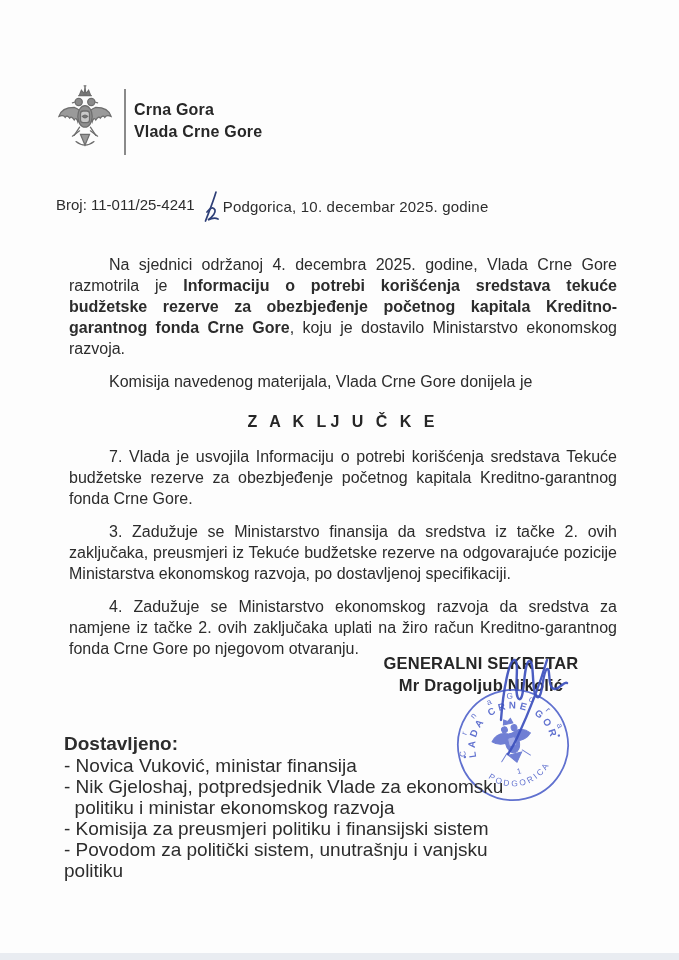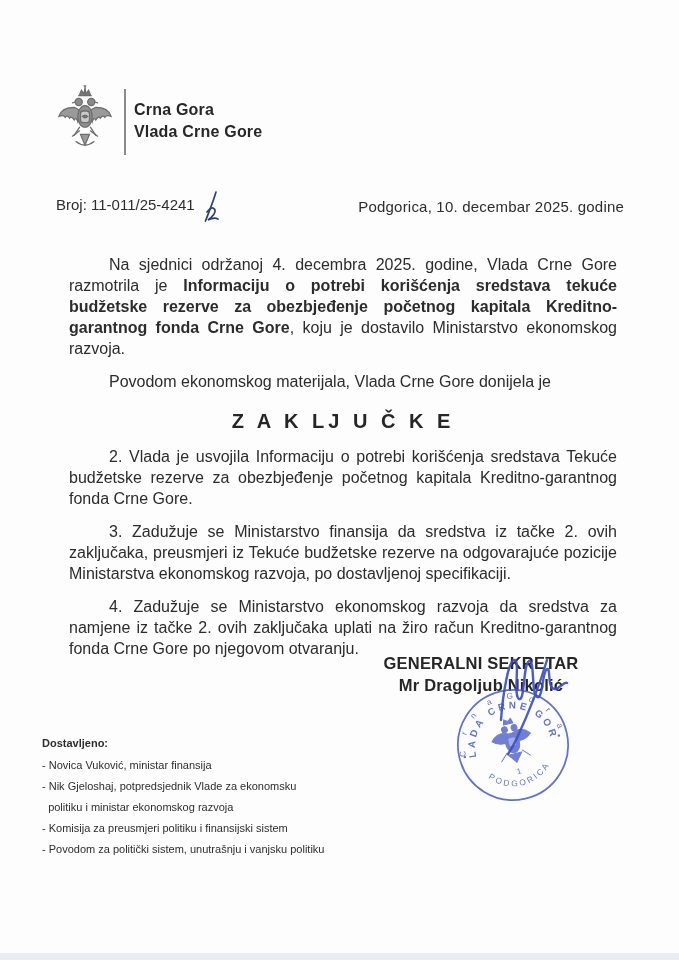--- a/index.html
+++ b/index.html
@@ -32,35 +32,35 @@
   }
   .header-lines{padding-top:1px;}
   .header-lines div{
     font-size:16px;font-weight:bold;line-height:22px;
     letter-spacing:.2px;color:#272727;
   }
 
   
   .meta-row{
     position:absolute;left:56px;top:196px;width:568px;
-    display:flex;justify-content:space-between;align-items:flex-start;
+    display:flex;justify-content:flex-start;align-items:flex-start;
     font-size:15px;color:#2d2d2d;
   }
   .doc-number{display:flex;align-items:flex-start;}
   .handwritten-suffix{margin-left:2px;margin-top:-6px;}
   .place-date{padding-top:2px;letter-spacing:.2px;}
 
   
   .body-text{
     position:absolute;left:57px;top:242px;width:572px;
     font-size:16px;line-height:21px;color:#2c2c2c;
   }
   .body-text p{margin:12px;text-align:justify;text-indent:40px;}
   .heading-zakljucke{
-    text-align:center;font-weight:bold;font-size:20px;
+    text-align:center;font-weight:bold;font-size:16px;
     letter-spacing:4px;margin:19px 0 14px 0;color:#262626;
   }
   .bold-inline{font-weight:bold;}
 
   
   .signature-block{
     position:absolute;right:52px;top:652px;width:292px;
     text-align:center;font-weight:bold;font-size:16.5px;
     line-height:22px;color:#262626;letter-spacing:.2px;
   }
@@ -70,22 +70,22 @@
     position:absolute;left:452px;top:686px;width:122px;height:118px;
     transform:rotate(-13deg);
     opacity:.88;
   }
   .signature-ink{
     position:absolute;left:487px;top:650px;width:92px;height:110px;
   }
 
   
   .distribution{
-    position:absolute;left:42px;top:733px;width:480px;
-    font-size:11px;line-height:21px;color:#2d2d2d;
+    position:absolute;left:64px;top:733px;width:480px;
+    font-size:19px;line-height:21px;color:#2d2d2d;
   }
   .distribution .dist-label{font-weight:bold;margin-bottom:1px;}
   .dist-item{white-space:pre-wrap;}
 </style>
 </head>
 <body>
 
 <div class="page">
 
   <div class="header">
@@ -130,25 +130,25 @@
             <path d="M10,22 q5.5,-7 8,-2 q1,4 -7,10 q6,-3 10,-1"></path>
           </g>
         </svg>
       </span>
     </div>
     <div class="place-date">Podgorica, 10. decembar 2025. godine</div>
   </div>
 
   <div class="body-text">
     <p><span>Na sjednici održanoj 4. decembra 2025. godine, Vlada Crne Gore razmotrila je </span><span class="bold-inline">Informaciju o potrebi korišćenja sredstava tekuće budžetske rezerve za obezbjeđenje početnog kapitala Kreditno-garantnog fonda Crne Gore</span><span>, koju je dostavilo Ministarstvo ekonomskog razvoja.</span></p>
-    <p>Povodom ekonomskog materijala, Vlada Crne Gore donijela je</p>
+    <p>Komisija navedenog materijala, Vlada Crne Gore donijela je</p>
 
     <div class="heading-zakljucke">Z A K LJ U Č K E</div>
 
-    <p>2. Vlada je usvojila Informaciju o potrebi korišćenja sredstava Tekuće budžetske rezerve za obezbjeđenje početnog kapitala Kreditno-garantnog fonda Crne Gore.</p>
+    <p>7. Vlada je usvojila Informaciju o potrebi korišćenja sredstava Tekuće budžetske rezerve za obezbjeđenje početnog kapitala Kreditno-garantnog fonda Crne Gore.</p>
     <p>3. Zadužuje se Ministarstvo finansija da sredstva iz tačke 2. ovih zaključaka, preusmjeri iz Tekuće budžetske rezerve na odgovarajuće pozicije Ministarstva ekonomskog razvoja, po dostavljenoj specifikaciji.</p>
     <p>4. Zadužuje se Ministarstvo ekonomskog razvoja da sredstva za namjene iz tačke 2. ovih zaključaka uplati na žiro račun Kreditno-garantnog fonda Crne Gore po njegovom otvaranju.</p>
   </div>
 
   <div class="signature-block">
     <div>GENERALNI SEKRETAR</div>
     <div>Mr Dragoljub Nikolić</div>
   </div>
 
   <svg class="stamp" viewBox="0 0 120 120">

